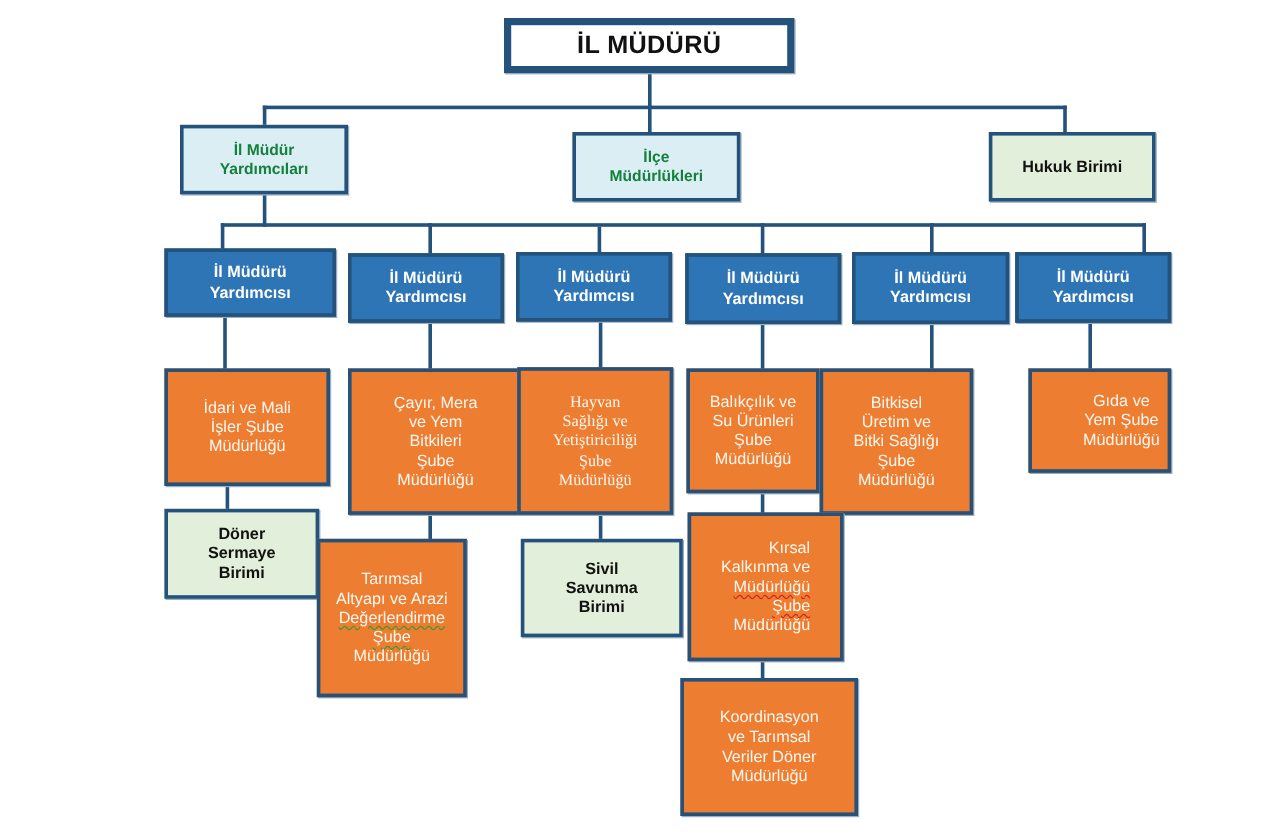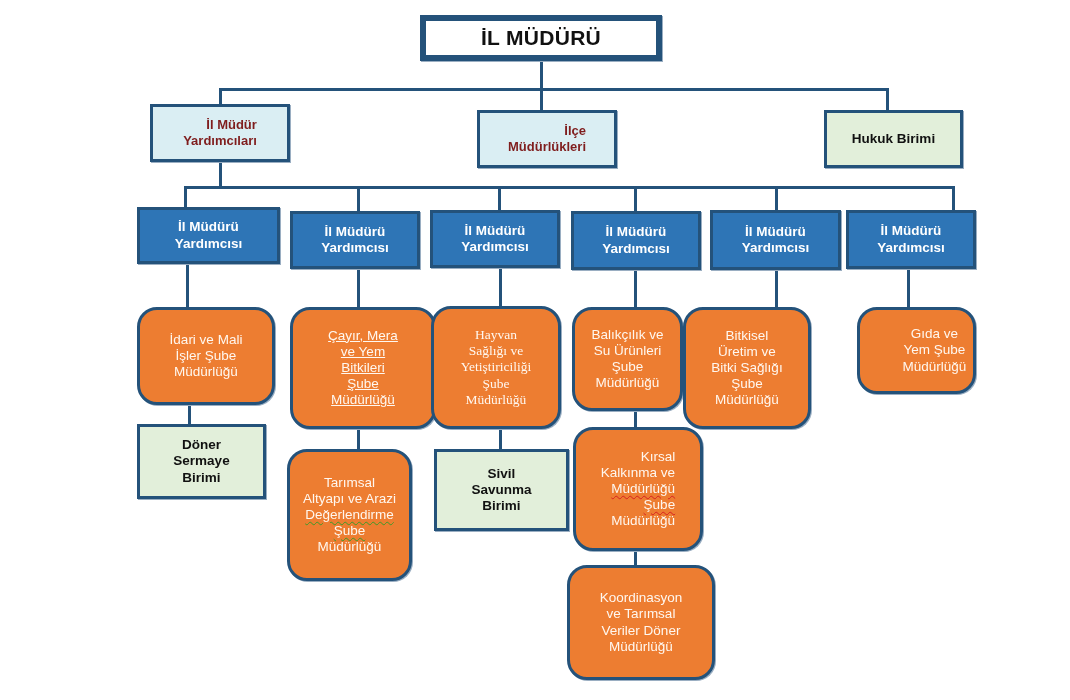--- a/index.html
+++ b/index.html
@@ -8,24 +8,24 @@
     .line { position: absolute; background: #24527a; }
     .box {
       position: absolute; box-sizing: border-box;
       border: 3px solid #24527a;
       display: flex; align-items: center; justify-content: center;
       text-align: center; line-height: 1.2;
       box-shadow: 1px 1px 0 #9aaec2;
     }
     .box span { display: block; white-space: pre-line; }
     .root { border-width: 6px; background: #ffffff; font-weight: bold; font-size: 21px; color: #111; letter-spacing: 0.3px; }
-    .lightblue { background: #daeef3; font-weight: bold; font-size: 13px; color: #7f1d1d; text-align: right; }
+    .lightblue { background: #daeef3; font-weight: bold; font-size: 13px; color: #15803d; }
     .lightgreen { background: #e2efda; font-weight: bold; font-size: 13.5px; color: #111; }
     .blue { background: #2e75b6; font-weight: bold; font-size: 13.5px; color: #ffffff; }
-    .orange { background: #ed7d31; font-size: 13.5px; color: #fff7ef; border-radius: 20px; }
+    .orange { background: #ed7d31; font-size: 13.5px; color: #fff7ef; }
     .squiggle-green { text-decoration: underline wavy #3a9a2a; text-decoration-thickness: 1px; text-underline-offset: 2px; }
     .squiggle-red { text-decoration: underline wavy #d62020; text-decoration-thickness: 1px; text-underline-offset: 2px; }
   </style>
 </head>
 <body>
 
 <div id="chart">
 
   <div class="line" style="left:540px;top:60px;width:3px;height:31px;"></div>
   <div class="line" style="left:219px;top:88px;width:670px;height:3px;"></div>
@@ -94,21 +94,21 @@
   <div class="box blue" style="left:846px;top:210px;width:130px;height:59px;">
     <span>İl Müdürü
 Yardımcısı</span>
   </div>
 
   <div class="box orange" style="left:137px;top:307px;width:138px;height:98px;">
     <span>İdari ve Mali
 İşler Şube
 Müdürlüğü</span>
   </div>
-  <div class="box orange" style="left:290px;top:307px;width:146px;height:122px;text-decoration:underline;">
+  <div class="box orange" style="left:290px;top:307px;width:146px;height:122px;">
     <span>Çayır, Mera
 ve Yem
 Bitkileri
 Şube
 Müdürlüğü</span>
   </div>
   <div class="box orange" style="left:431px;top:306px;width:130px;height:123px;font-family:Liberation Serif, serif;">
     <span>Hayvan
 Sağlığı ve
 Yetiştiriciliği
@@ -133,21 +133,21 @@
 Yem Şube
 Müdürlüğü</span>
   </div>
 
   <div class="box lightgreen" style="left:137px;top:424px;width:129px;height:75px;">
     <span>Döner
 Sermaye
 Birimi</span>
   </div>
 
-  <div class="box orange" style="left:287px;top:449px;width:125px;height:132px;align-items:center;">
+  <div class="box orange" style="left:264px;top:449px;width:125px;height:132px;align-items:center;">
     <div>
       <span>Tarımsal</span>
       <span>Altyapı ve Arazi</span>
       <span class="squiggle-green">Değerlendirme</span>
       <span class="squiggle-green">Şube</span>
       <span>Müdürlüğü</span>
     </div>
   </div>
 
   <div class="box lightgreen" style="left:434px;top:449px;width:135px;height:82px;">

